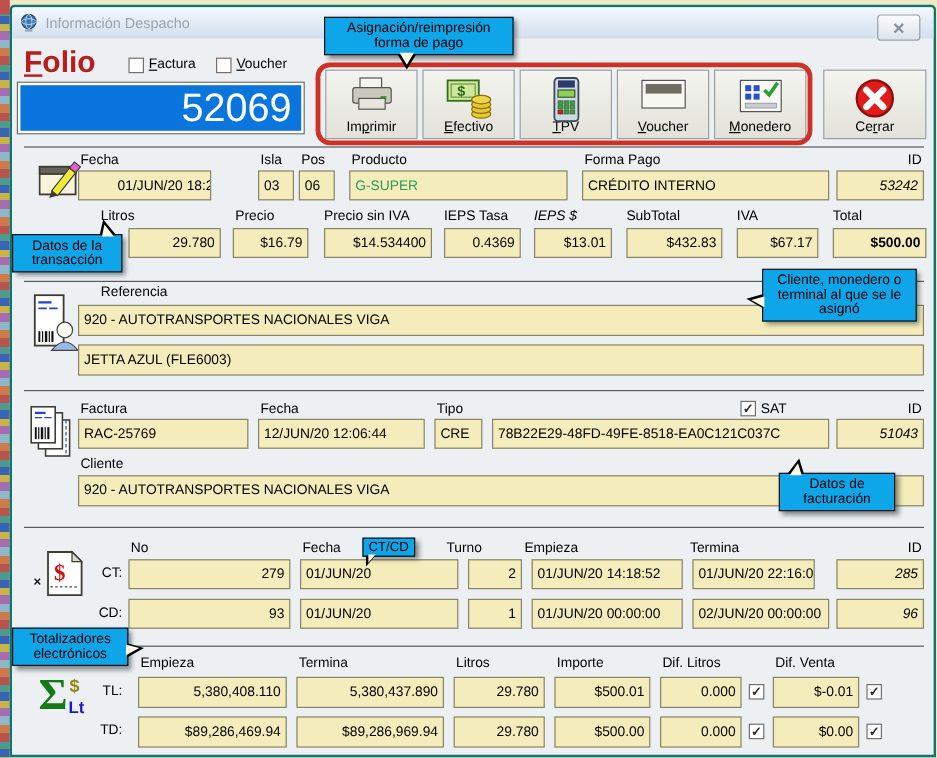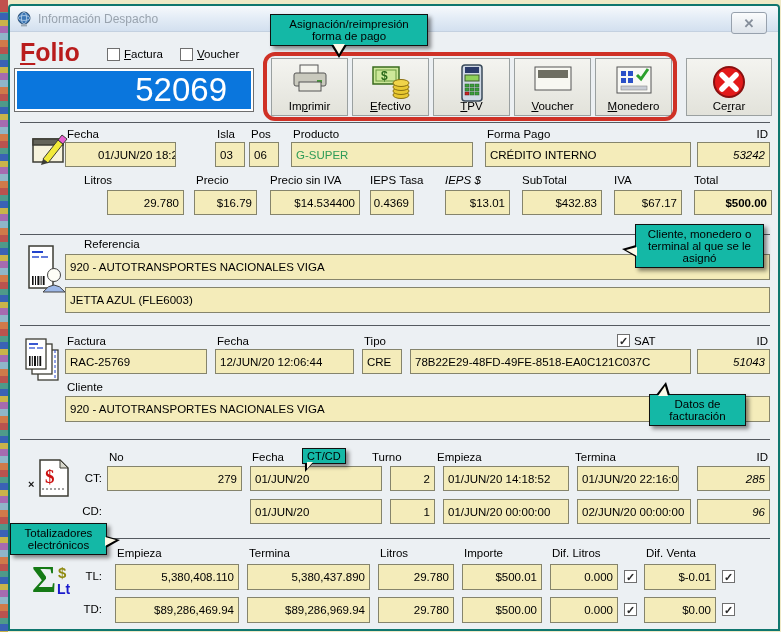--- a/index.html
+++ b/index.html
@@ -28,30 +28,30 @@
   .fld.bold{font-weight:bold;}
   .fld.green{color:#2e9b57;}
   .sep{position:absolute;left:10px;width:750px;height:1px;background:#555a60;}
 
   .folio-lbl{position:absolute;left:10px;top:32px;font-size:25px;font-weight:bold;color:#b91c1c;}
   .cb{position:absolute;width:13px;height:13px;background:#fff;border:1px solid #6f6f6f;box-sizing:border-box;
     display:flex;align-items:center;justify-content:center;font-size:11px;line-height:10px;color:#2a2a2a;font-weight:bold;}
   .cb-lbl{position:absolute;font-size:11.5px;color:#000;}
   .folio-field{position:absolute;left:4px;top:62px;width:240px;height:44px;background:#fff;border:1px solid #6e6e6e;box-sizing:border-box;}
   .folio-inner{position:absolute;inset:2px;background:#0a76dd;color:#fff;font-size:33px;
-    display:flex;align-items:center;justify-content:flex-end;padding-right:24px;}
+    display:flex;align-items:center;justify-content:flex-end;padding-right:8px;}
 
   .btn{position:absolute;top:52px;width:77px;height:58px;background:linear-gradient(#f4f4f0,#e2e2da);
     border:1px solid #9aa0a0;box-sizing:border-box;display:flex;flex-direction:column;align-items:center;
     justify-content:flex-end;padding-bottom:3px;font-size:11.5px;color:#000;}
   .btn svg{position:absolute;top:5px;}
   .ring{position:absolute;left:253px;top:46px;width:414px;height:69px;border:4px solid #cf3126;border-radius:12px;
     z-index:20;pointer-events:none;box-sizing:border-box;}
 
-  .callout{position:absolute;background:#14b8a6;border:1px solid #111;box-shadow:3px 3px 4px rgba(0,0,0,.45);
+  .callout{position:absolute;background:#0ea5e9;border:1px solid #111;box-shadow:3px 3px 4px rgba(0,0,0,.45);
     font-size:11.5px;color:#000;text-align:center;padding:3px 4px;z-index:40;box-sizing:border-box;}
   .callout::before,.callout::after{content:"";position:absolute;width:0;height:0;}
   .t-pay::before{left:60px;bottom:-13px;border-left:8px solid transparent;border-right:8px solid transparent;border-top:13px solid #000;}
   .t-pay::after{left:62px;bottom:-9px;border-left:6px solid transparent;border-right:6px solid transparent;border-top:10px solid #fdfae8;}
   .t-trans::before{right:4px;top:-13px;border-left:3px solid transparent;border-right:11px solid transparent;border-bottom:13px solid #000;}
   .t-trans::after{right:6px;top:-9px;border-left:2px solid transparent;border-right:8px solid transparent;border-bottom:10px solid #fdfae8;}
   .t-ref::before{left:-14px;top:20px;border-top:4px solid transparent;border-bottom:8px solid transparent;border-right:14px solid #000;}
   .t-ref::after{left:-10px;top:22px;border-top:3px solid transparent;border-bottom:6px solid transparent;border-right:11px solid #fdfae8;}
   .t-bill::before{left:6px;top:-13px;border-left:10px solid transparent;border-right:4px solid transparent;border-bottom:13px solid #000;}
   .t-bill::after{left:8px;top:-9px;border-left:7px solid transparent;border-right:3px solid transparent;border-bottom:10px solid #fdfae8;}
@@ -194,26 +194,27 @@
   <span class="lbl" style="left:186px;top:168px;">Precio</span>
   <span class="lbl" style="left:260px;top:168px;">Precio sin IVA</span>
   <span class="lbl" style="left:360px;top:168px;">IEPS Tasa</span>
   <span class="lbl" style="left:435px;top:168px;font-style:italic;">IEPS $</span>
   <span class="lbl" style="left:512px;top:168px;">SubTotal</span>
   <span class="lbl" style="left:604px;top:168px;">IVA</span>
   <span class="lbl" style="left:684px;top:168px;">Total</span>
   <div class="fld num" style="left:97px;top:184px;width:77px;">29.780</div>
   <div class="fld num" style="left:184px;top:184px;width:63px;">$16.79</div>
   <div class="fld num" style="left:260px;top:184px;width:90px;">$14.534400</div>
-  <div class="fld num" style="left:360px;top:184px;width:44px;padding-left:12px;">0.4369</div>
+  <div class="fld num" style="left:360px;top:184px;width:64px;padding-left:12px;">0.4369</div>
   <div class="fld num" style="left:435px;top:184px;width:65px;">$13.01</div>
   <div class="fld num" style="left:512px;top:184px;width:80px;">$432.83</div>
   <div class="fld num" style="left:604px;top:184px;width:68px;">$67.17</div>
   <div class="fld num bold" style="left:684px;top:184px;width:78px;">$500.00</div>
 
+  <div class="callout t-trans" style="left:0px;top:189px;width:92px;">Datos de la transacción</div>
 
   <div class="sep" style="top:228px;"></div>
 
   <svg class="icon" style="left:17px;top:238px;" width="38" height="50" viewBox="0 0 38 50">
     <rect x="2" y="2" width="24" height="42" fill="#fff" stroke="#3c3c34" stroke-width="1.5"></rect>
     <line x1="5" y1="8" x2="16" y2="8" stroke="#2244cc" stroke-width="2"></line>
     <line x1="5" y1="13" x2="12" y2="13" stroke="#2244cc" stroke-width="1.4"></line>
     <line x1="14" y1="13" x2="21" y2="13" stroke="#2244cc" stroke-width="1.4"></line>
     <g fill="#111">
       <rect x="5" y="32" width="1.6" height="9"></rect>
@@ -283,20 +284,21 @@
   <span class="lbl" style="left:565px;top:445px;">Termina</span>
   <span class="lbl right" style="left:730px;top:445px;width:28px;">ID</span>
   <span class="lbl right" style="left:60px;top:466px;width:32px;">CT:</span>
   <div class="fld num" style="left:97px;top:460px;width:135px;">279</div>
   <div class="fld" style="left:240px;top:460px;width:132px;">01/JUN/20</div>
   <div class="fld num" style="left:380px;top:460px;width:45px;">2</div>
   <div class="fld" style="left:433px;top:460px;width:126px;">01/JUN/20 14:18:52</div>
   <div class="fld" style="left:567px;top:460px;width:102px;">01/JUN/20 22:16:07</div>
   <div class="fld ital" style="left:687px;top:460px;width:73px;">285</div>
   <span class="lbl right" style="left:60px;top:499px;width:32px;">CD:</span>
+  <div class="fld num" style="left:97px;top:493px;width:135px;">93</div>
   <div class="fld" style="left:240px;top:493px;width:132px;">01/JUN/20</div>
   <div class="fld num" style="left:380px;top:493px;width:45px;">1</div>
   <div class="fld" style="left:433px;top:493px;width:126px;">01/JUN/20 00:00:00</div>
   <div class="fld" style="left:567px;top:493px;width:114px;">02/JUN/20 00:00:00</div>
   <div class="fld ital" style="left:687px;top:493px;width:73px;">96</div>
   <div class="callout t-ctcd" style="left:292px;top:442px;">CT/CD</div>
 
   <div class="sep" style="top:532px;"></div>
 
   <div class="sigma-box">

